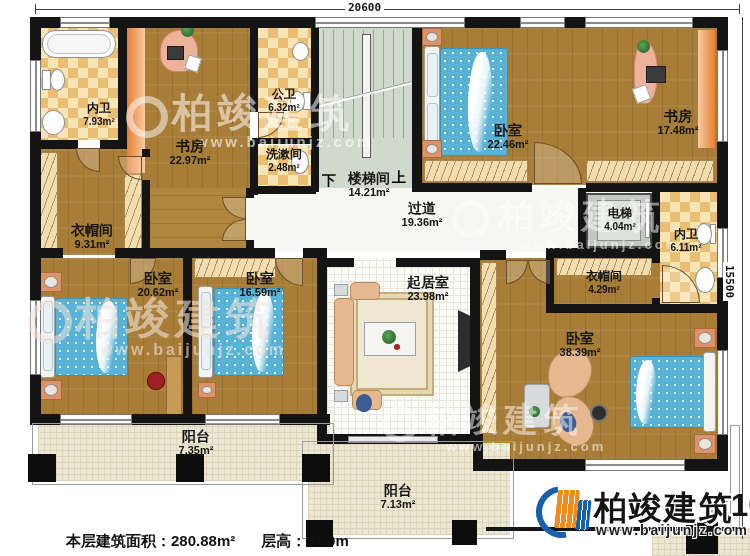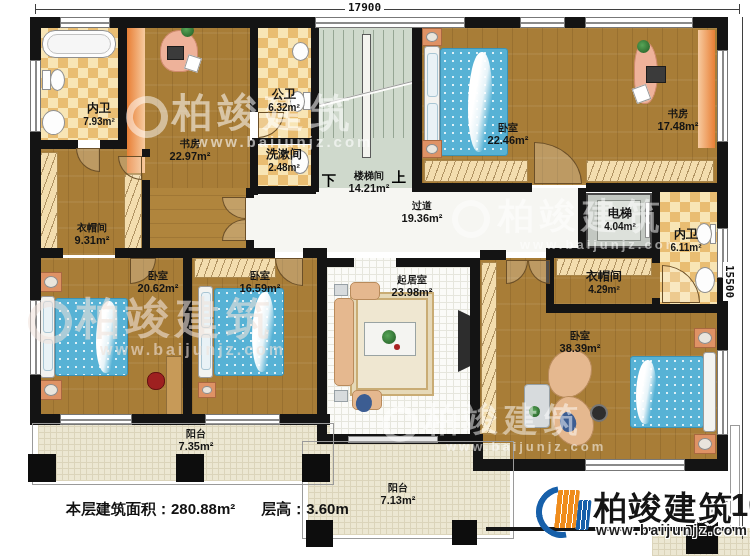--- a/index.html
+++ b/index.html
@@ -22,21 +22,21 @@
   .hatch{background:repeating-linear-gradient(110deg,rgba(120,85,35,.55) 0 1px,transparent 1px 7px),#f3ddae;
          border:1px solid #a8854a}
   .oclos{background:linear-gradient(90deg,#e87f35,#f7cba0)}
   .oclos2{background:linear-gradient(270deg,#e87f35,#f7cba0)}
   .winh{background:linear-gradient(to bottom,#fff 0 4px,#8a8a8a 4px 6px,#fff 6px);border:1px solid #777}
   .winv{background:linear-gradient(to right,#fff 0 4px,#8a8a8a 4px 6px,#fff 6px);border:1px solid #777}
   .slide{background:#e9e9e9;border:1px solid #8a8a8a}
   .arc{border:1.5px solid #6b4f28;background:rgba(250,245,230,.25);z-index:17}
   .rl{transform:translateX(-50%);text-align:center;color:#141414;font-weight:bold;
       line-height:1.15;white-space:nowrap;z-index:40}
-  .rl .nm{font-size:10px}
+  .rl .nm{font-size:14px}
   .rl .ar{font-size:11px}
   .rl.sm .nm{font-size:12px}
   .rl.sm .ar{font-size:10px}
   .bedframe{background:#f3f3f0;border:1px solid #9a9a9a;border-radius:3px}
   .pil{background:#e9f2f6;border:1px solid #a9c6d4;border-radius:3px}
   .duv{background:radial-gradient(rgba(255,255,255,.8) 1px,transparent 1.4px) 0 0/8px 8px,#57b2d5;
        border:1px solid #3c92b4;border-radius:3px}
   .fold{background:linear-gradient(100deg,#fff 35%,rgba(255,255,255,.85) 55%,rgba(255,255,255,0) 78%);
         border-radius:60% 40% 55% 45%}
   .ns{background:#df9265;border:1px solid #a96840}
@@ -339,45 +339,45 @@
       <div class="ar">4.29m²</div>
     </div>
   <div class="a rl" style="left:158px;top:270px">
       <div class="nm">卧室</div>
       <div class="ar">20.62m²</div>
     </div>
   <div class="a rl" style="left:260px;top:270px">
       <div class="nm">卧室</div>
       <div class="ar">16.59m²</div>
     </div>
-  <div class="a rl" style="left:412px;top:274px">
+  <div class="a rl" style="left:428px;top:274px">
       <div class="nm">起居室</div>
       <div class="ar">23.98m²</div>
     </div>
   <div class="a rl" style="left:580px;top:330px">
       <div class="nm">卧室</div>
       <div class="ar">38.39m²</div>
     </div>
   <div class="a rl" style="left:196px;top:428px">
       <div class="nm">阳台</div>
       <div class="ar">7.35m²</div>
     </div>
   <div class="a rl" style="left:398px;top:482px">
       <div class="nm">阳台</div>
       <div class="ar">7.13m²</div>
     </div>
 
   <div class="a dimline" style="left:35px;top:9px;width:705px;height:1px"></div>
   <div class="a dimline" style="left:35px;top:4px;width:1px;height:10px"></div>
   <div class="a dimline" style="left:739px;top:4px;width:1px;height:10px"></div>
-  <div class="a dimlab" style="left:345px;top:1px">17900</div>
+  <div class="a dimlab" style="left:345px;top:1px">20600</div>
   <div class="a dimline" style="left:742px;top:17px;width:1px;height:522px"></div>
   <div class="a dimlab" style="left:736px;top:262px;transform:rotate(90deg);transform-origin:0 0">15500</div>
 
-  <div class="a footer" style="left:66px;top:500px">
+  <div class="a footer" style="left:66px;top:532px">
     <span>本层建筑面积：280.88m²</span><span>层高：3.60m</span>
   </div>
 
   <div class="a scale" style="left:702px;top:487px">1:100</div>
   <div class="a tuline" style="left:486px;top:527px;width:250px;height:4px"></div>
 
   <div class="a swoosh" style="left:536px;top:486px;width:52px;height:52px"></div>
   <div class="a bldgo" style="left:556px;top:490px;width:22px;height:38px"></div>
   <div class="a bldgb" style="left:577px;top:500px;width:13px;height:30px"></div>
   <div class="a logo-brand" style="left:594px;top:486px">柏竣建筑</div>

